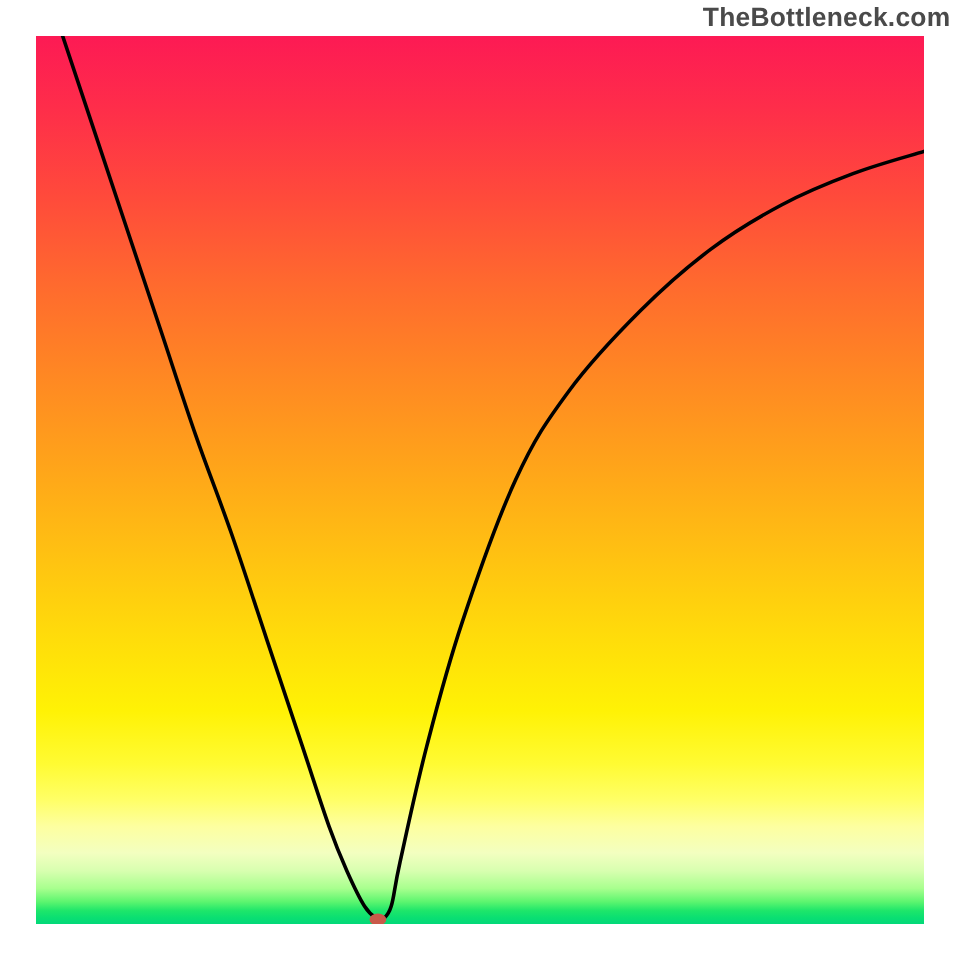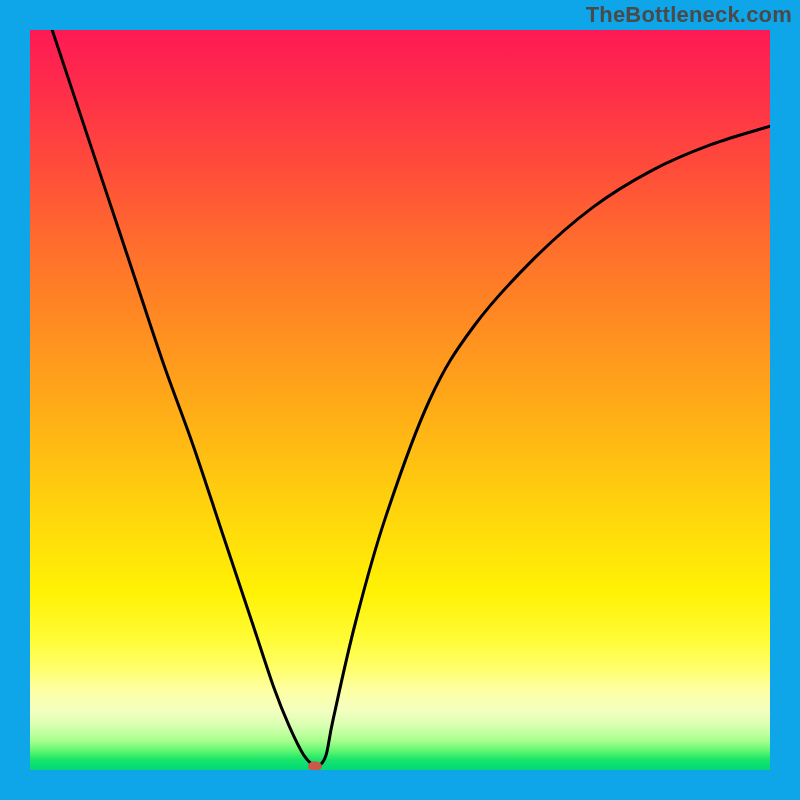--- a/index.html
+++ b/index.html
@@ -8,21 +8,21 @@
     width: 800px;
     height: 800px;
     background: #000;
     overflow: hidden;
     font-family: Arial, Helvetica, sans-serif;
   }
   .container {
     position: relative;
     width: 800px;
     height: 800px;
-    background: #0ea5e9;
+    background: #ffffff;
   }
   .watermark {
     position: absolute;
     top: 2px;
     right: 8px;
     color: #4a4a4a;
     font-size: 22px;
     font-weight: 600;
     letter-spacing: 0.2px;
     z-index: 10;

